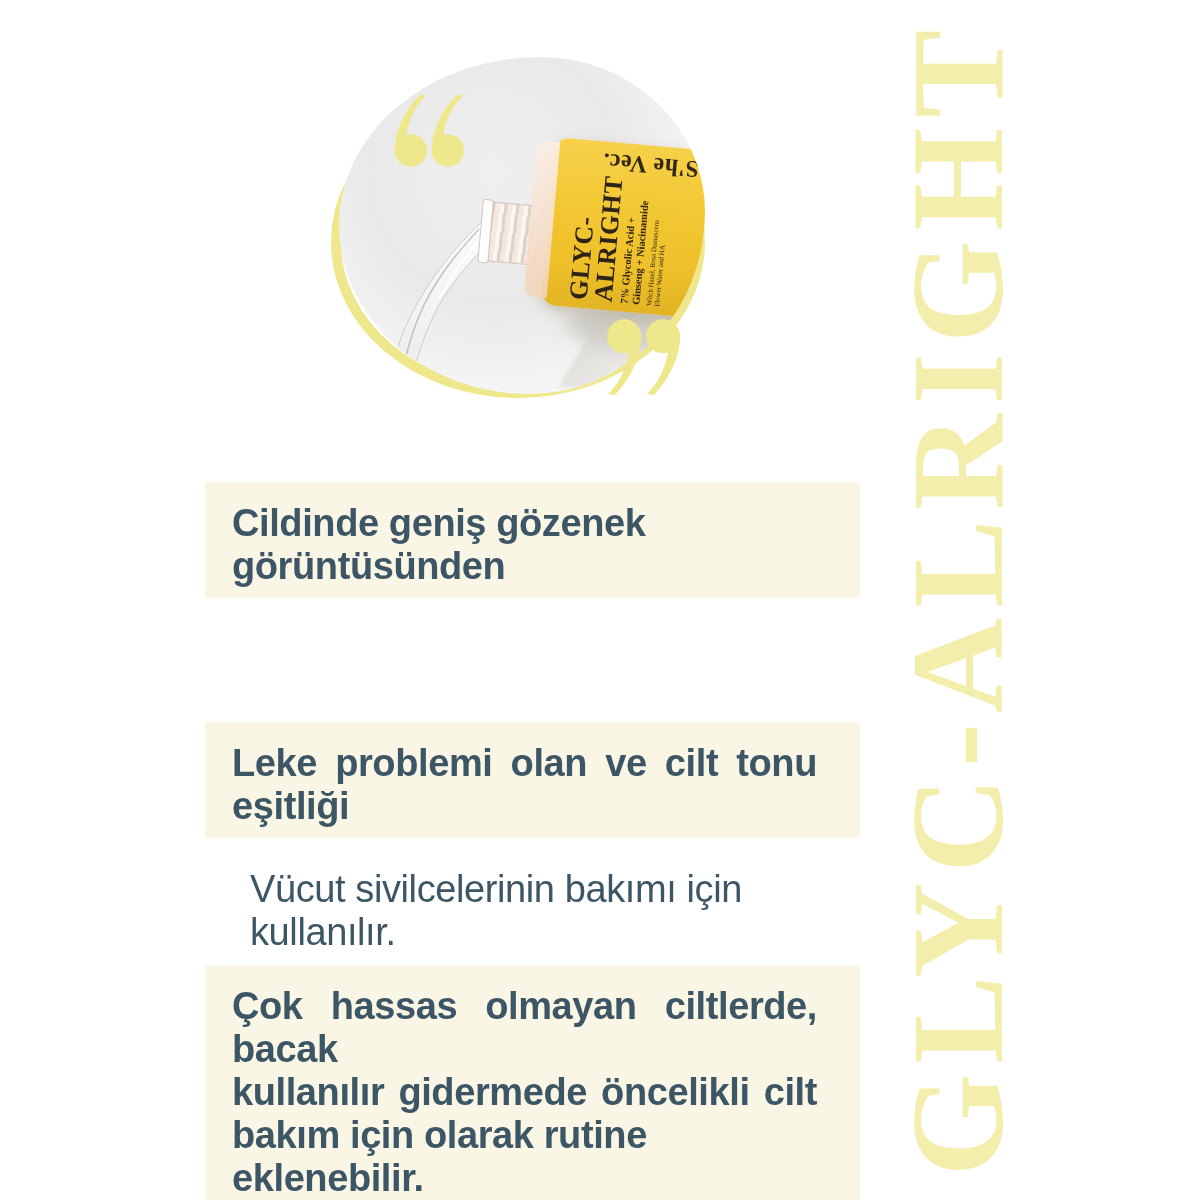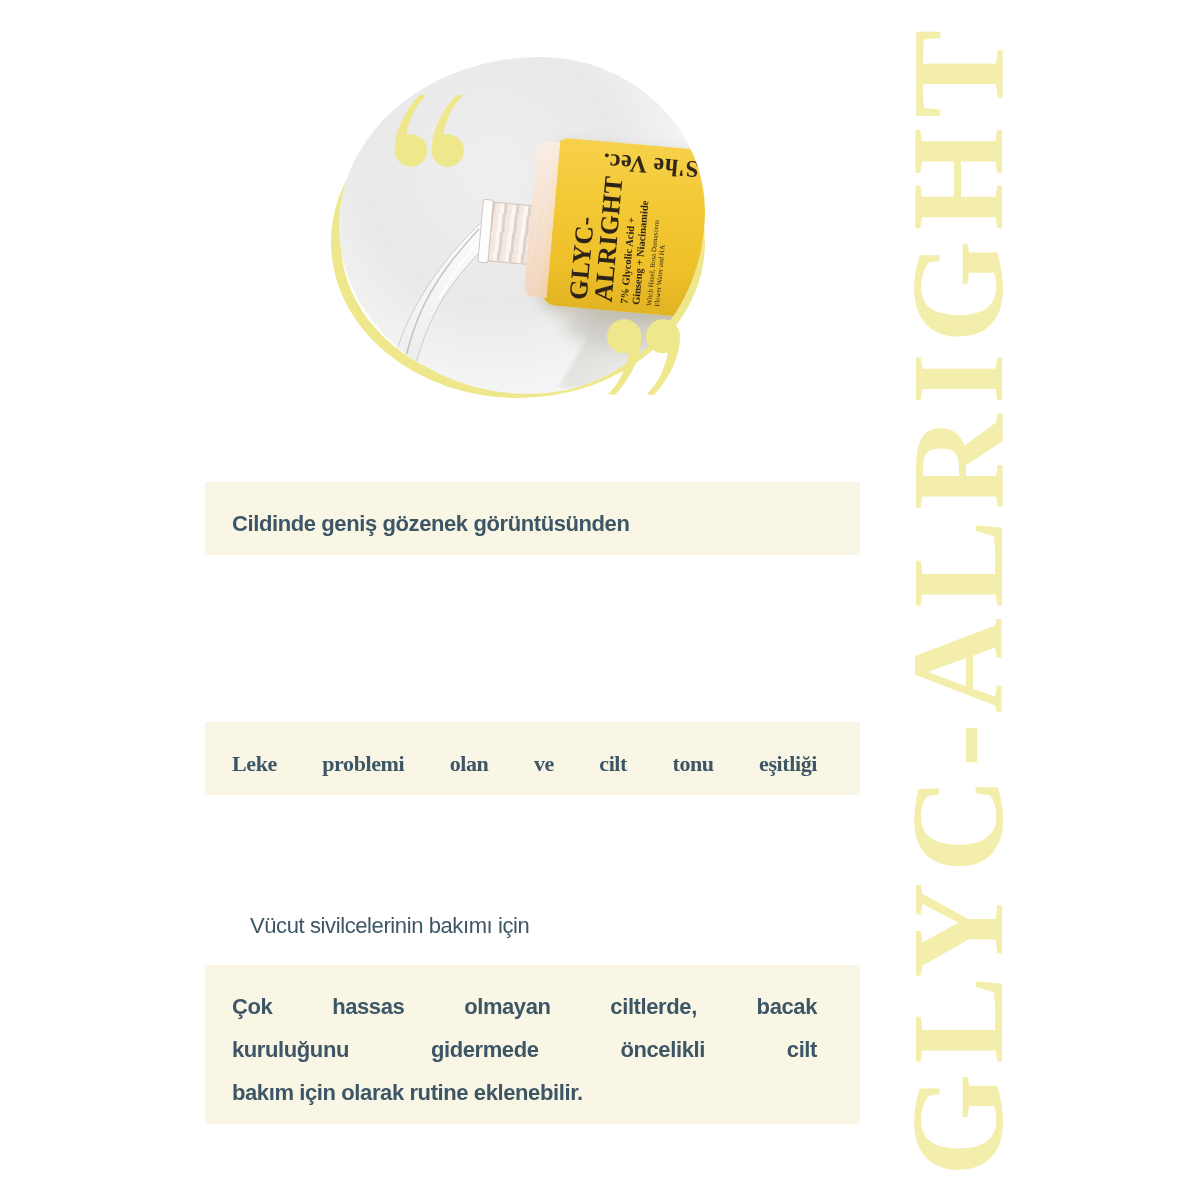--- a/index.html
+++ b/index.html
@@ -91,27 +91,27 @@
   .q { position:absolute; z-index:3; }
   .q-open  { left:392px; top:90px;  width:72px; height:93px; }
   .q-close { left:606px; top:306px; width:78px; height:90px; transform:rotate(180deg); }
   .q svg { width:100%; height:100%; display:block; }
   .q path { fill:#efe78c; }
 
   
   .benefit {
     position:absolute; left:205px; width:655px; box-sizing:border-box;
     padding:20px 43px 10px 27px;
-    font-size:22px; line-height:43px; letter-spacing:-0.4px;
+    font-size:38px; line-height:43px; letter-spacing:-0.4px;
     color:#3d5666; z-index:2;
   }
   .benefit.hl { background:#faf6e5; font-weight:700; }
   .benefit .line { width:100%; }
   .benefit .line.just { text-align:justify; text-align-last:justify; }
-  .b1 { top:482px; } .b2 { top:603px; } .b3 { top:722px;font-family:Liberation Serif, serif; } .b4 { top:884px;padding-left:45px; } .b5 { top:965px; }
+  .b1 { top:482px; } .b2 { top:603px; } .b3 { top:722px; } .b4 { top:848px;padding-left:45px; } .b5 { top:965px; }
 </style>
 </head>
 <body>
 
 <div class="canvas">
 
   <div class="side-title">GLYC-ALRIGHT</div>
 
   <div>
     <div class="ring"></div>
@@ -166,21 +166,22 @@
     <div class="line">Cildinde geniş gözenek görüntüsünden</div>
   </div>
 
 
   <div class="benefit hl b3">
     <div class="line just">Leke problemi olan ve cilt tonu eşitliği</div>
   </div>
 
   <div class="benefit b4">
     <div class="line">Vücut sivilcelerinin bakımı için</div>
+    <div class="line">kullanılır.</div>
   </div>
 
   <div class="benefit hl b5">
     <div class="line just">Çok hassas olmayan ciltlerde, bacak</div>
-    <div class="line just">kuruluğunu gidermede öncelikli cilt</div>
+    <div class="line just">kullanılır gidermede öncelikli cilt</div>
     <div class="line">bakım için olarak rutine eklenebilir.</div>
   </div>
 
 </div>
 
 </body></html>

